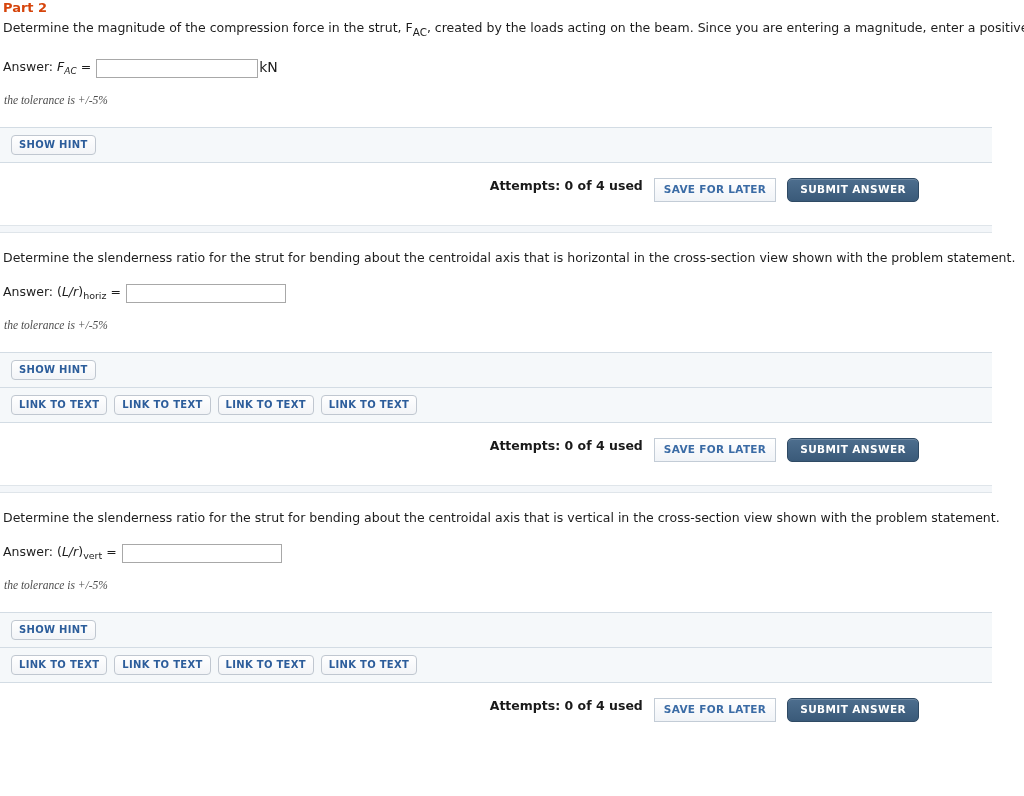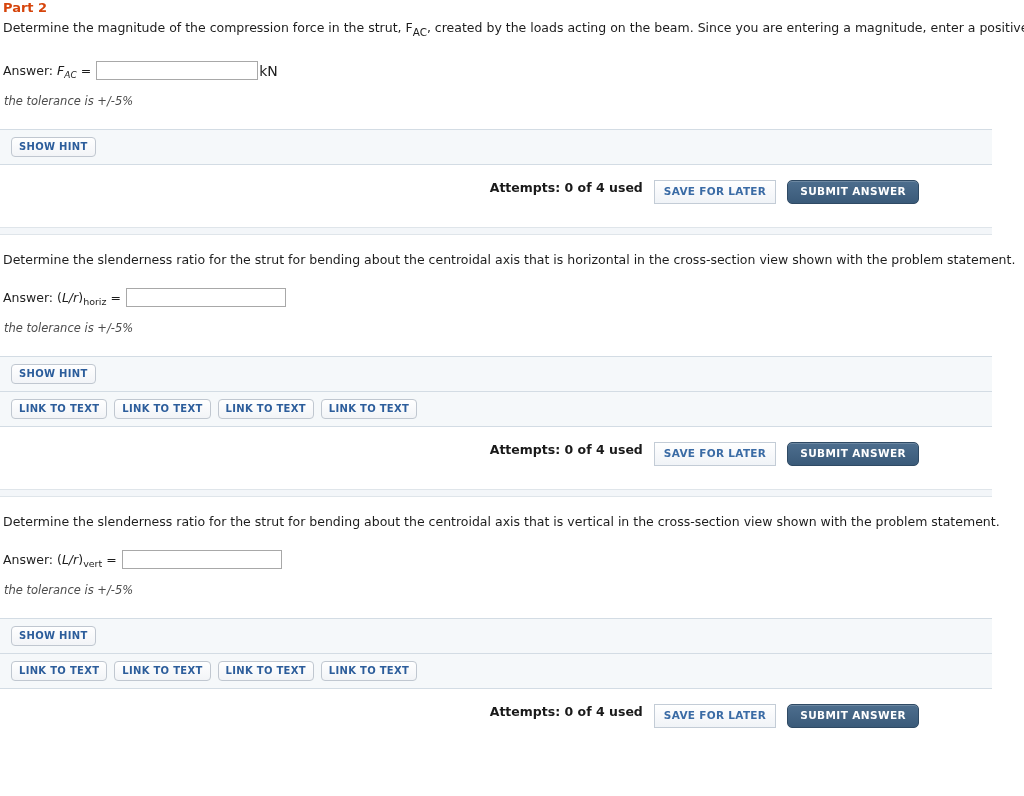--- a/index.html
+++ b/index.html
@@ -34,21 +34,21 @@
     font-size: 12.5px;
     color: #1d1d1d;
     line-height: 17px;
     padding: 3px 0 0 3px;
     white-space: nowrap;
   }
 
   
   .answer-row {
     display: flex;
-    align-items: center;
+    align-items: flex-start;
     padding: 18px 0 0 3px;
     height: 24px;
   }
   .answer-label {
     font-size: 12.5px;
     color: #1d1d1d;
     white-space: nowrap;
   }
   .answer-label .sym-i { font-style: italic; }
   .answer-label sub {
@@ -77,20 +77,21 @@
   .unit {
     font-size: 14px;
     color: #1d1d1d;
     padding-left: 1px;
   }
   .tolerance {
     font-size: 11.5px;
     font-style: italic;
     color: #4c4c4c;
     padding: 11px 0 0 4px;
+    font-family: Liberation Serif, serif;
   }
 
   
   .panel-stack {
     margin-top: 21px;
     border-top: 1px solid #d3dce4;
     border-bottom: 1px solid #d3dce4;
     background: #f5f8fa;
     text-align: right;
   }

